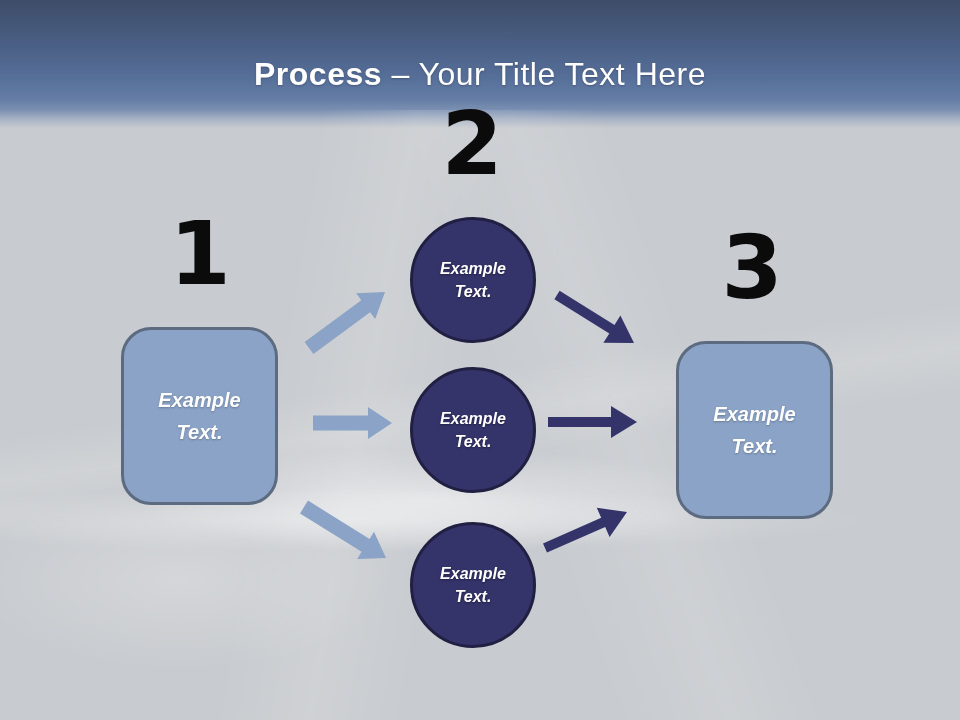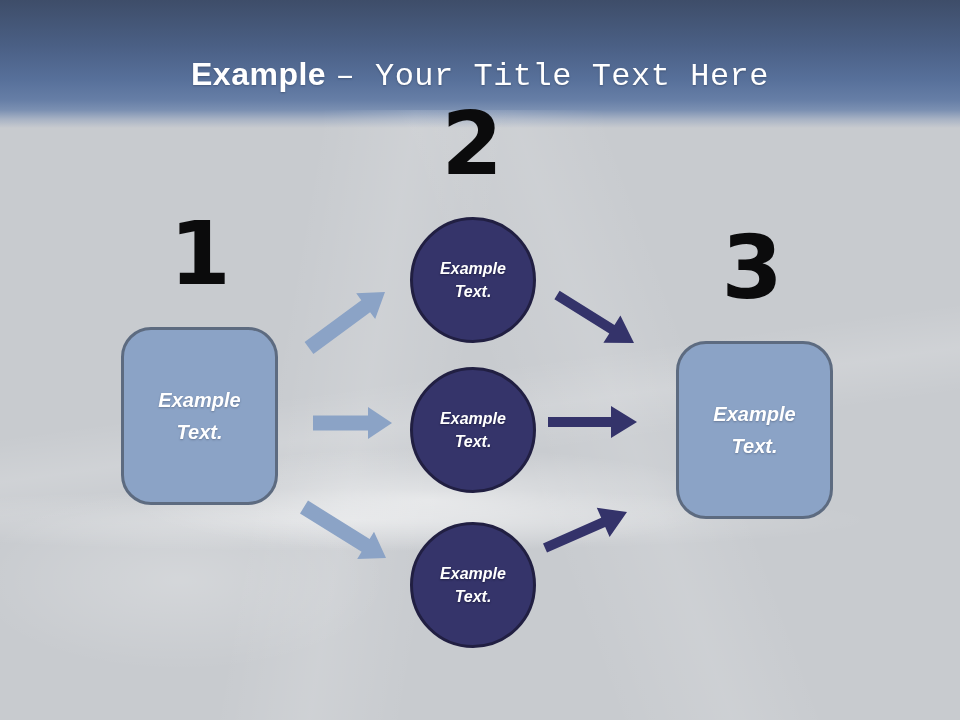--- a/index.html
+++ b/index.html
@@ -38,21 +38,21 @@
       linear-gradient(172deg, rgba(255,255,255,0) 44%, rgba(255,255,255,0.14) 50%, rgba(255,255,255,0) 56%);
   }
   .title{
     position:absolute;left:0;top:55px;width:960px;
     text-align:center;color:#ffffff;
     font-size:32px;line-height:38px;letter-spacing:0.5px;
     text-shadow:0 1px 2px rgba(30,40,60,0.35);
     white-space:nowrap;
   }
   .title .em{font-weight:bold;}
-  .title .rest{font-weight:normal;font-family:Liberation Mono, monospace;}
+  .title .rest{font-weight:normal;}
   .step-number{
     position:absolute;width:140px;text-align:center;
     font-family:"DejaVu Sans", sans-serif;
     font-weight:bold;font-size:88px;line-height:88px;
     color:#0b0b0c;
   }
   .num1{left:130px;top:210px;}
   .num2{left:402px;top:100px;}
   .num3{left:682px;top:224px;}
   .process-box{
@@ -92,21 +92,21 @@
 </style>
 </head>
 <body>
 
 <div class="slide">
 
   <div class="header-band"></div>
   <div class="texture"></div>
 
   <div class="title">
-    <span class="em">Example</span>
+    <span class="em">Process</span>
     <span class="rest">– Your Title Text Here</span>
   </div>
 
   <div class="step-number num1">1</div>
   <div class="step-number num2">2</div>
   <div class="step-number num3">3</div>
 
   <div class="process-box box1">
     <div class="label">Example Text.</div>
   </div>

